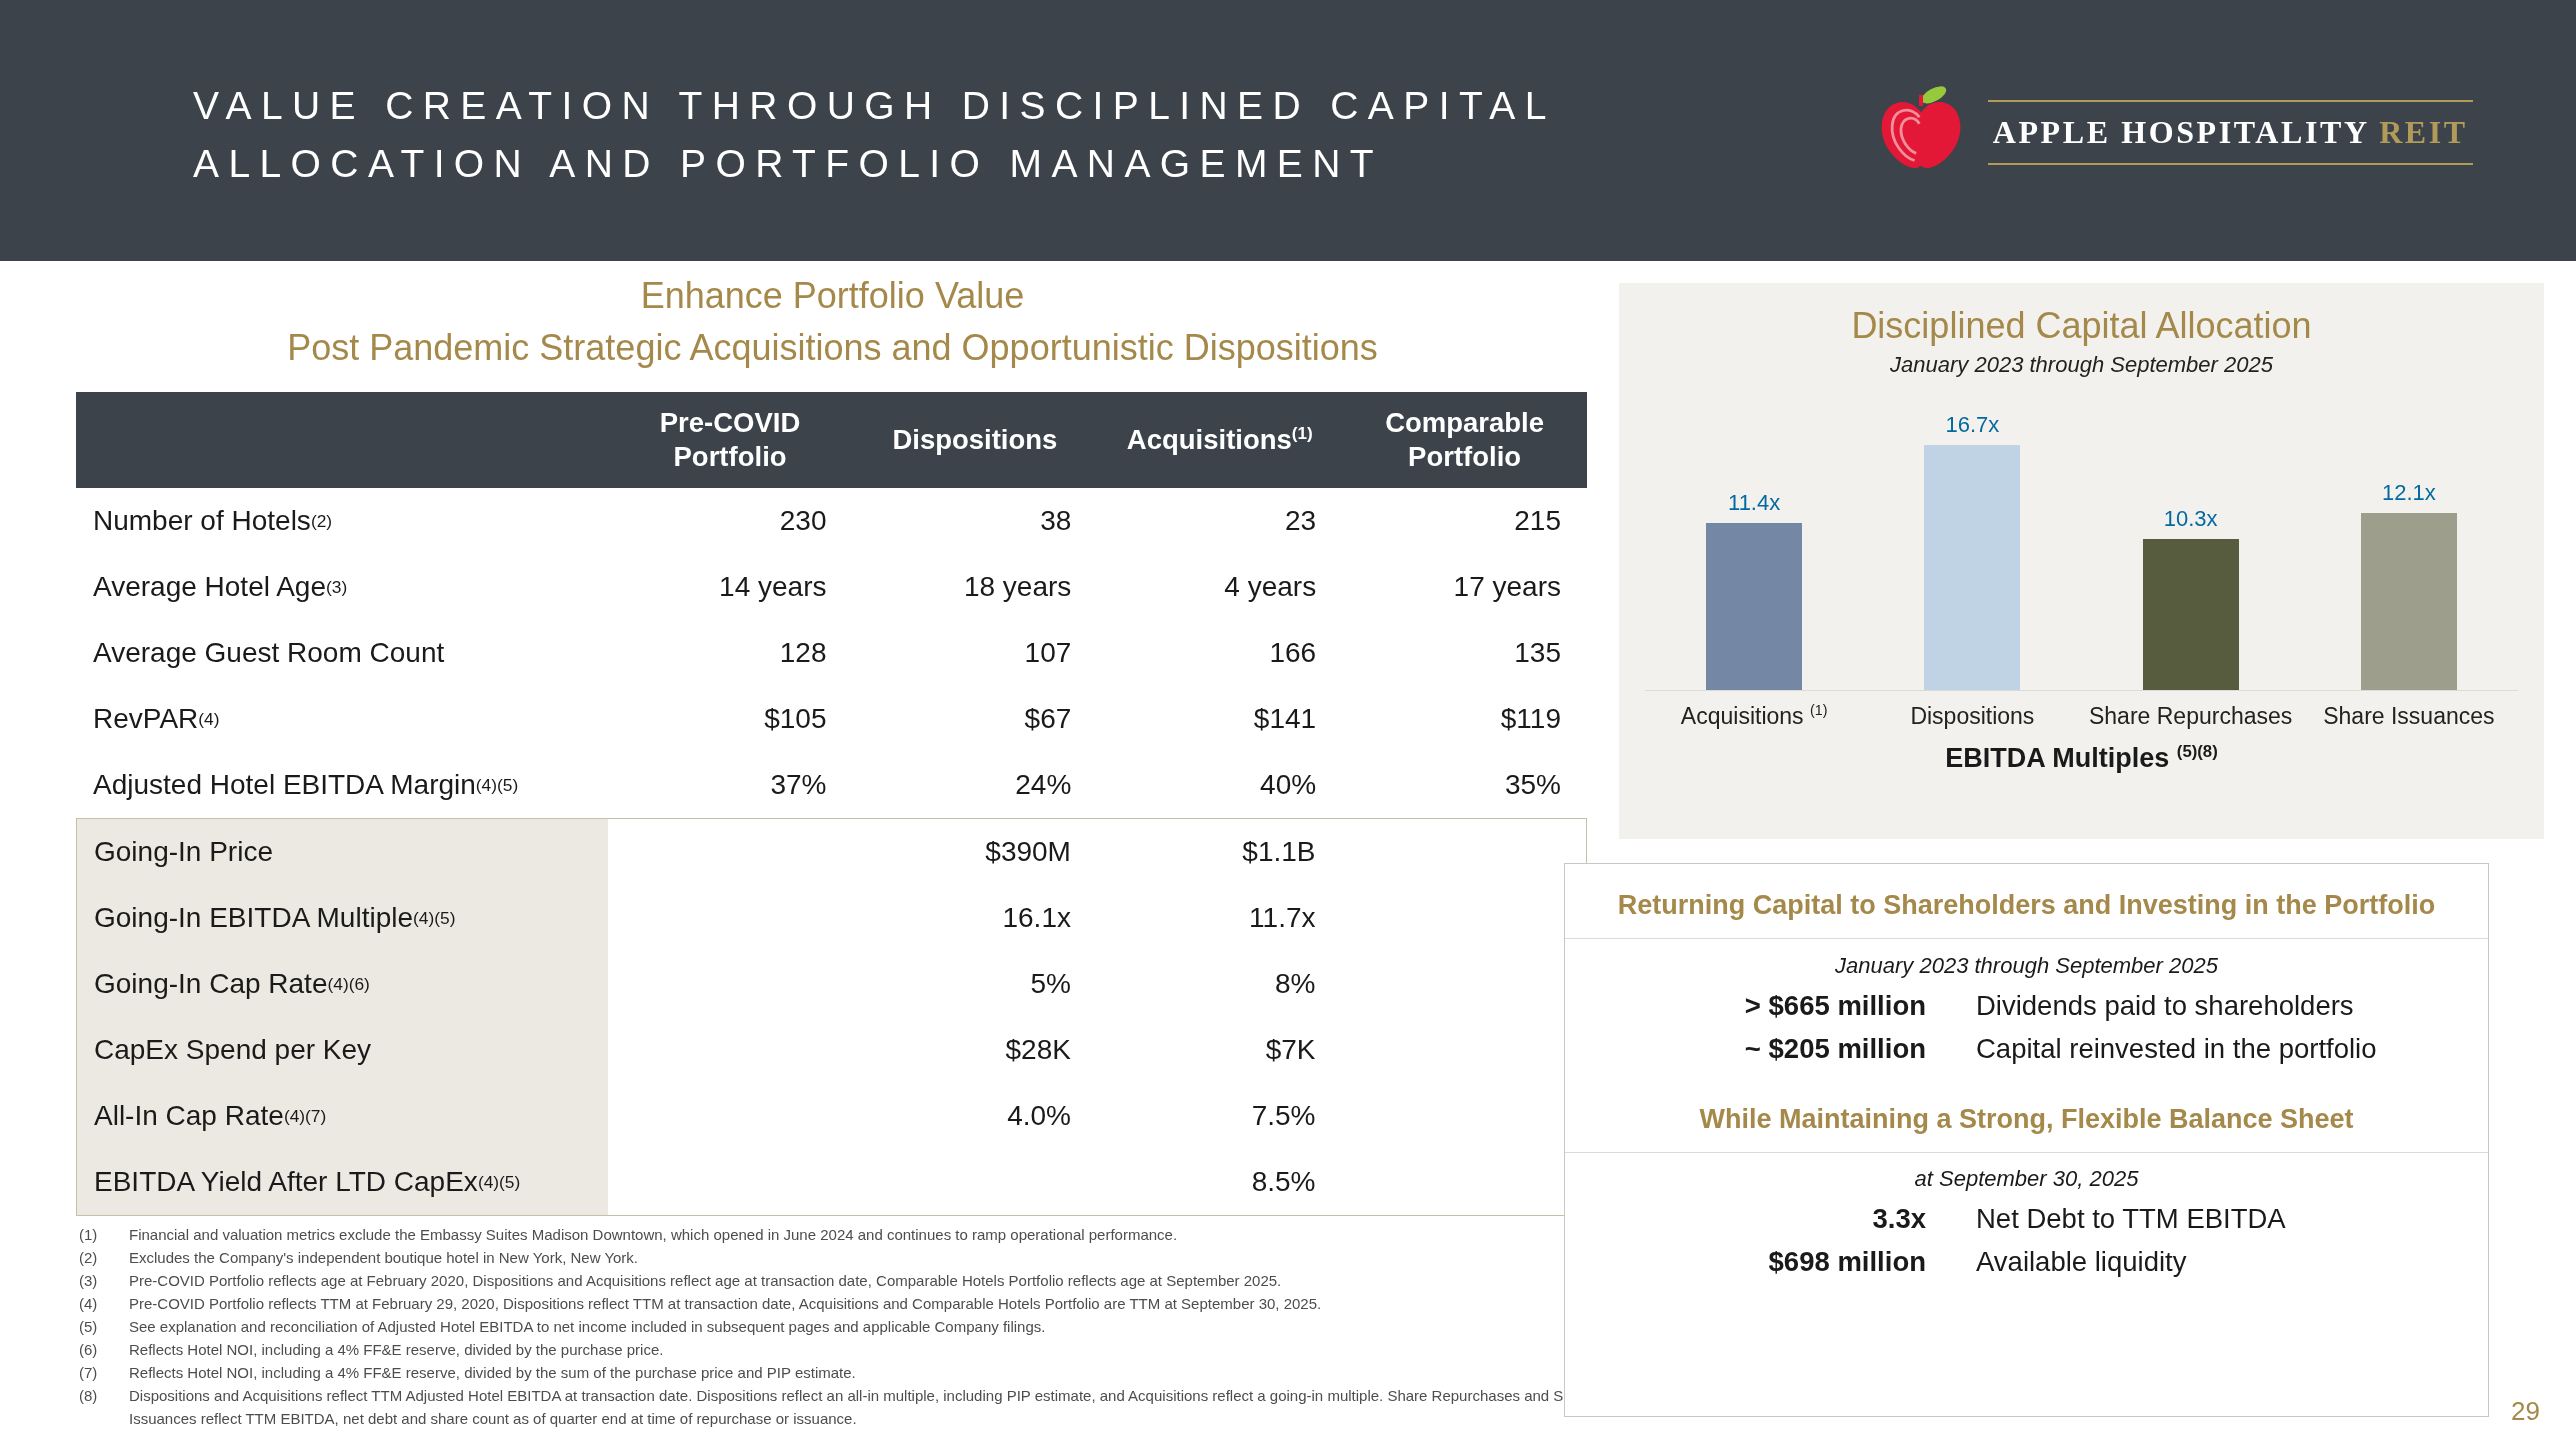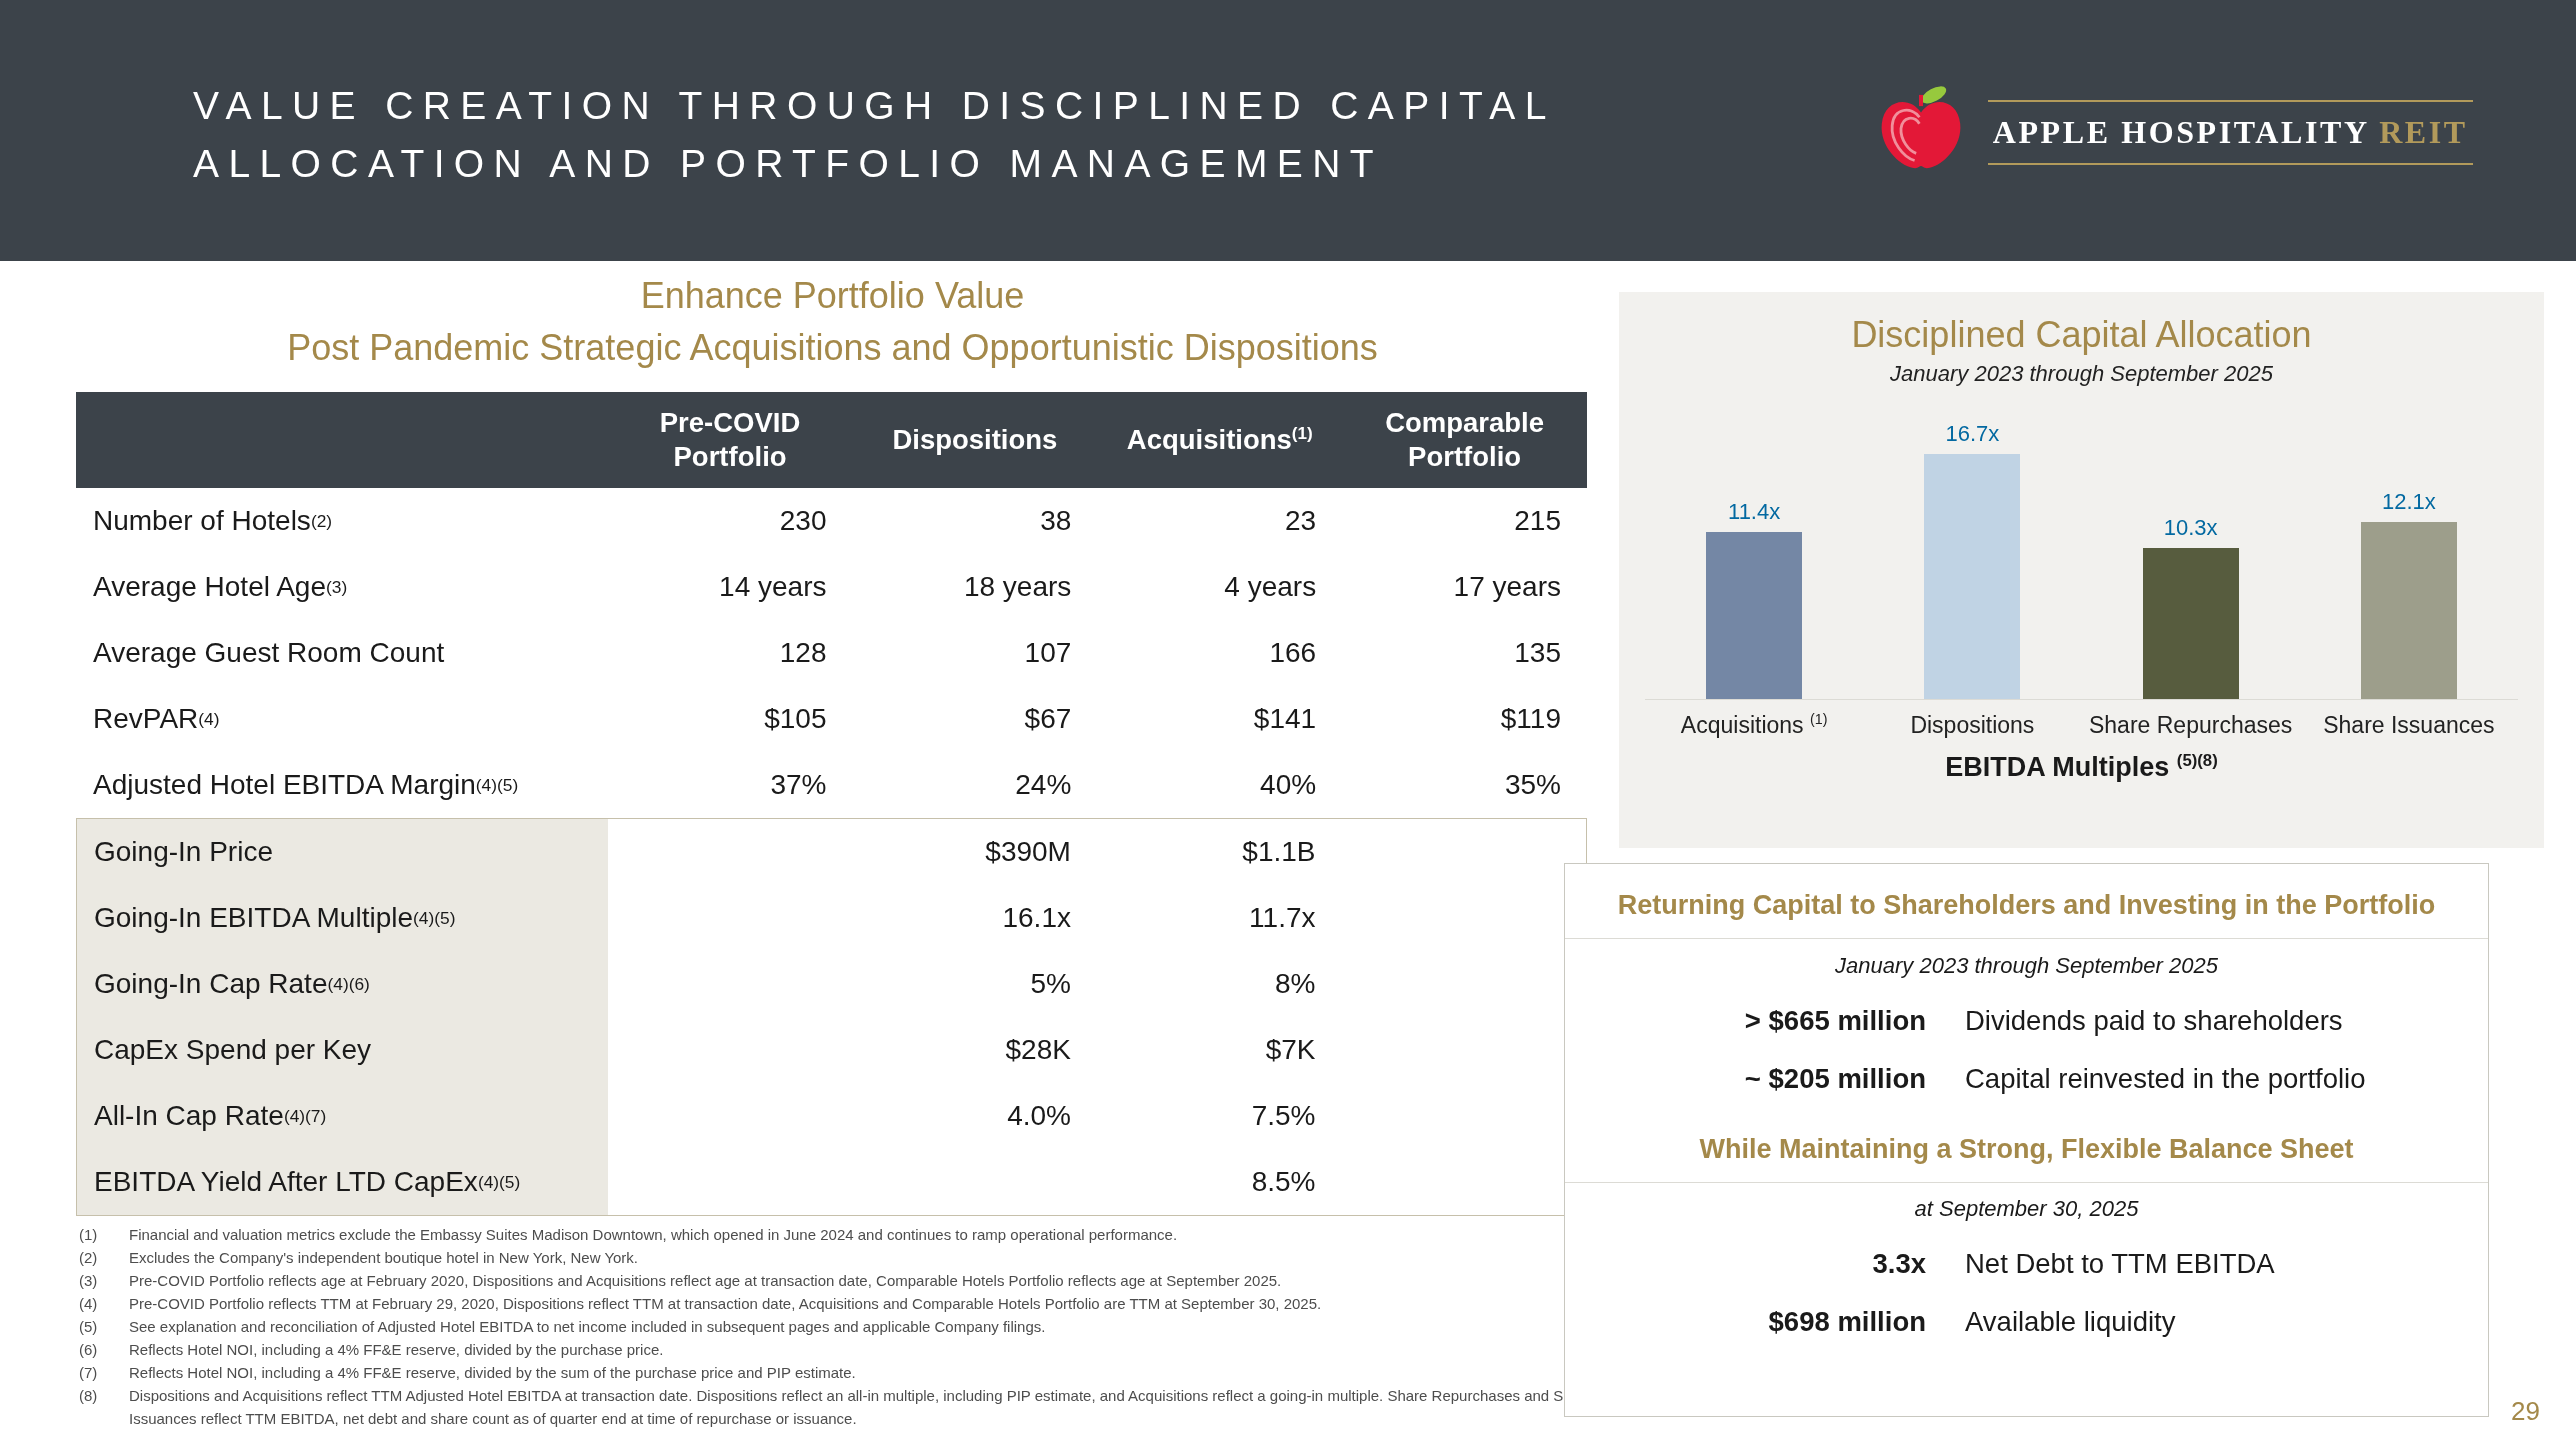--- a/index.html
+++ b/index.html
@@ -27,38 +27,38 @@
   sup { font-size:62%; vertical-align:super; line-height:0; }
   .hl-group { border:1.7px solid #c6c0ab; }
   .hl-group .tlabel { background:#ebe9e2; }
 
   .footnotes { position:absolute; left:79px; top:1223px; width:1518px; font-size:15px; color:#4d4d4d; }
   .fn { display:flex; line-height:23px; }
   .fn-num { flex:0 0 50px; }
   .fn-text { flex:1; }
 
   
-  .chart-panel { position:absolute; left:1619px; top:292px; width:925px; height:556px; background:#f2f1ee; }
+  .chart-panel { position:absolute; left:1619px; top:283px; width:925px; height:556px; background:#f2f1ee; }
   .chart-title { text-align:center; margin-top:22px; font-size:36px; color:#a4894a; }
   .chart-subtitle { text-align:center; margin-top:5.2px; font-size:22px; font-style:italic; color:#222; }
   .bars { display:flex; align-items:flex-end; height:294px; margin:19px 26px 0; border-bottom:1.7px solid #dcdbd5; }
   .bar-group { flex:1; display:flex; flex-direction:column; align-items:center; justify-content:flex-end; height:100%; }
   .bar-value { font-size:22px; color:#0369a1; margin-bottom:6.9px; }
   .bar { width:96px; }
   .axis-labels { display:flex; margin:10.3px 26px 0; }
   .axis-label { flex:1; text-align:center; font-size:23px; line-height:30px; color:#222; }
   .chart-caption { text-align:center; margin-top:12px; font-size:27px; font-weight:bold; color:#1a1a1a; }
 
   
   .capital-panel { position:absolute; left:1564px; top:863px; width:925px; height:554px; background:#ffffff; border:1.7px solid #c9c8c0; }
   .cp-title { text-align:center; color:#a4894a; font-weight:bold; font-size:27px; margin-top:26px; padding:0 34px; }
   .cp-title.second { margin-top:39px; }
   .cp-divider { border-top:1.7px solid #dcdbd5; margin-top:17px; }
   .cp-subtitle { text-align:center; font-style:italic; font-size:22px; margin-top:13.7px; }
-  .cp-item { display:flex; margin-top:26px; font-size:27.5px; align-items:flex-end; }
+  .cp-item { display:flex; margin-top:11px; font-size:27.5px; align-items:flex-end;gap:11px; }
   .cp-value { width:361px; text-align:right; font-weight:bold; }
   .cp-label { margin-left:39px; }
 
   .page-number { position:absolute; right:36px; top:1396px; color:#a4894a; font-size:26px; }
 </style>
 </head>
 <body>
 
 <div class="slide">
 

